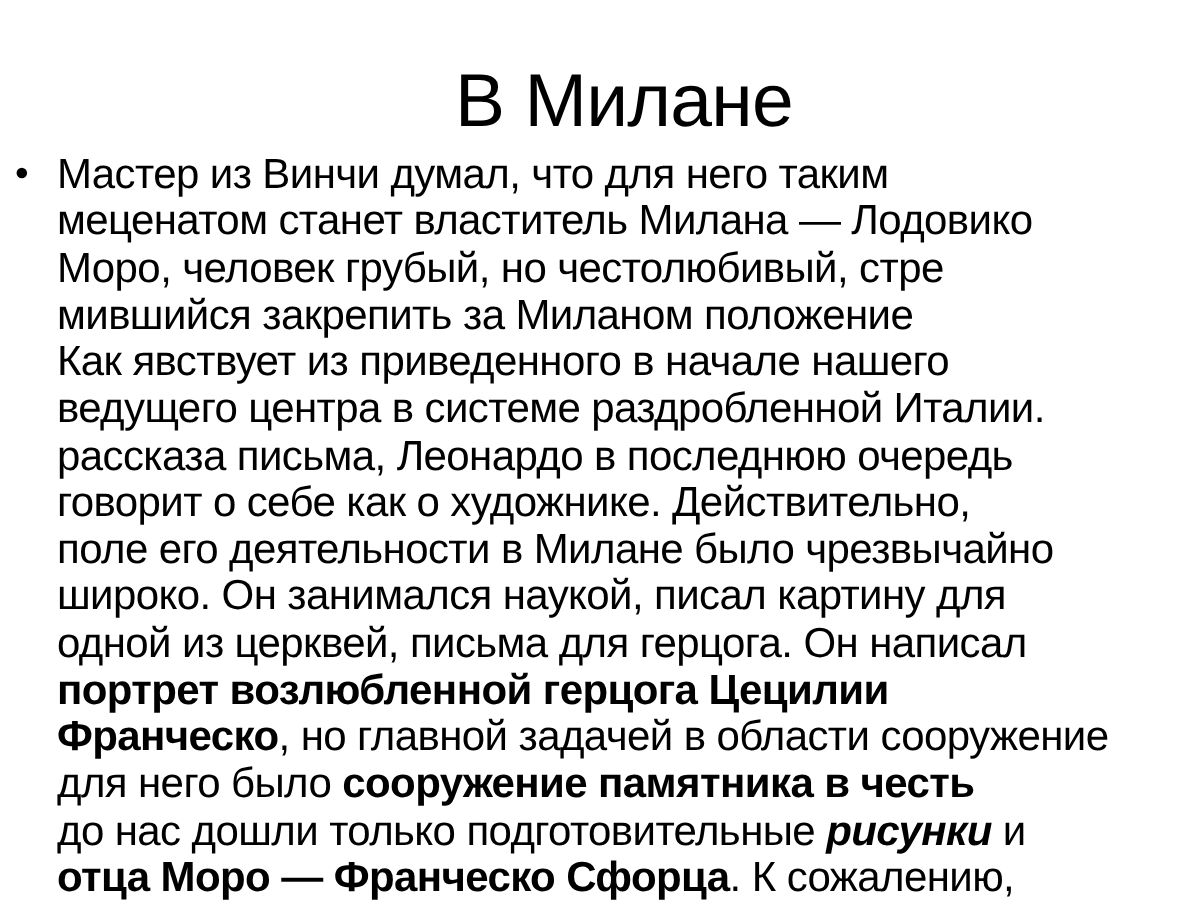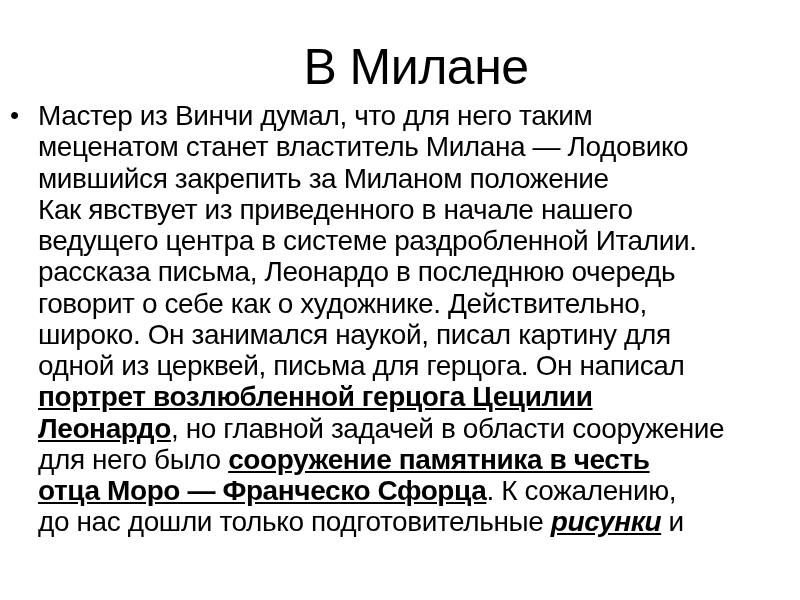--- a/index.html
+++ b/index.html
@@ -47,38 +47,40 @@
     left: 38px;
     top: 100px;
     width: 758px;
   }
   .body-text .line {
     font-size: 28px;
     line-height: 31.25px;
     letter-spacing: -0.4px;
     white-space: nowrap;
   }
-  .body-text .line span.b { font-weight: 700; text-decoration: underline; }
+  .body-text .line span.b { font-weight: 700; }
   .body-text .line span.i { font-style: italic; }
 </style>
 </head>
 <body>
 
 <div class="slide">
   <h1 class="title">В Милане</h1>
   <span class="bullet">•</span>
   <div class="body-text">
       <div class="line"><span class="">Мастер из Винчи думал, что для него таким</span></div>
       <div class="line"><span class="">меценатом станет властитель Милана — Лодовико</span></div>
+      <div class="line"><span class="">Моро, человек грубый, но честолюбивый, стре</span></div>
       <div class="line"><span class="">мившийся закрепить за Миланом положение</span></div>
       <div class="line"><span class="">Как явствует из приведенного в начале нашего</span></div>
       <div class="line"><span class="">ведущего центра в системе раздробленной Италии.</span></div>
       <div class="line"><span class="">рассказа письма, Леонардо в последнюю очередь</span></div>
       <div class="line"><span class="">говорит о себе как о художнике. Действительно,</span></div>
+      <div class="line"><span class="">поле его деятельности в Милане было чрезвычайно</span></div>
       <div class="line"><span class="">широко. Он занимался наукой, писал картину для</span></div>
       <div class="line"><span class="">одной из церквей, письма для герцога. Он написал</span></div>
       <div class="line"><span class="b ">портрет возлюбленной герцога Цецилии</span></div>
-      <div class="line"><span class="b ">Леонардо</span><span class="">, но главной задачей в области сооружение</span></div>
+      <div class="line"><span class="b ">Франческо</span><span class="">, но главной задачей в области сооружение</span></div>
       <div class="line"><span class="">для него было </span><span class="b ">сооружение памятника в честь</span></div>
+      <div class="line"><span class="">до нас дошли только подготовительные </span><span class="b i">рисунки</span><span class=""> и</span></div>
       <div class="line"><span class="b ">отца Моро — Франческо Сфорца</span><span class="">. К сожалению,</span></div>
-      <div class="line"><span class="">до нас дошли только подготовительные </span><span class="b i">рисунки</span><span class=""> и</span></div>
     </div>
 </div>
 
 </body></html>

